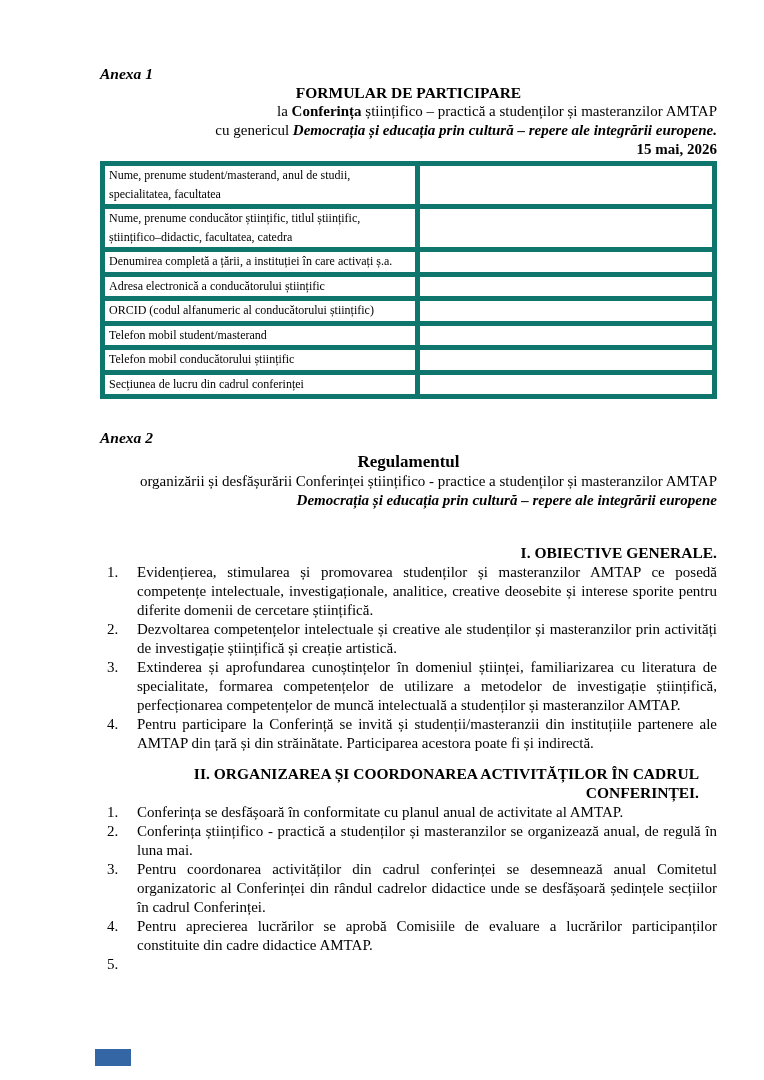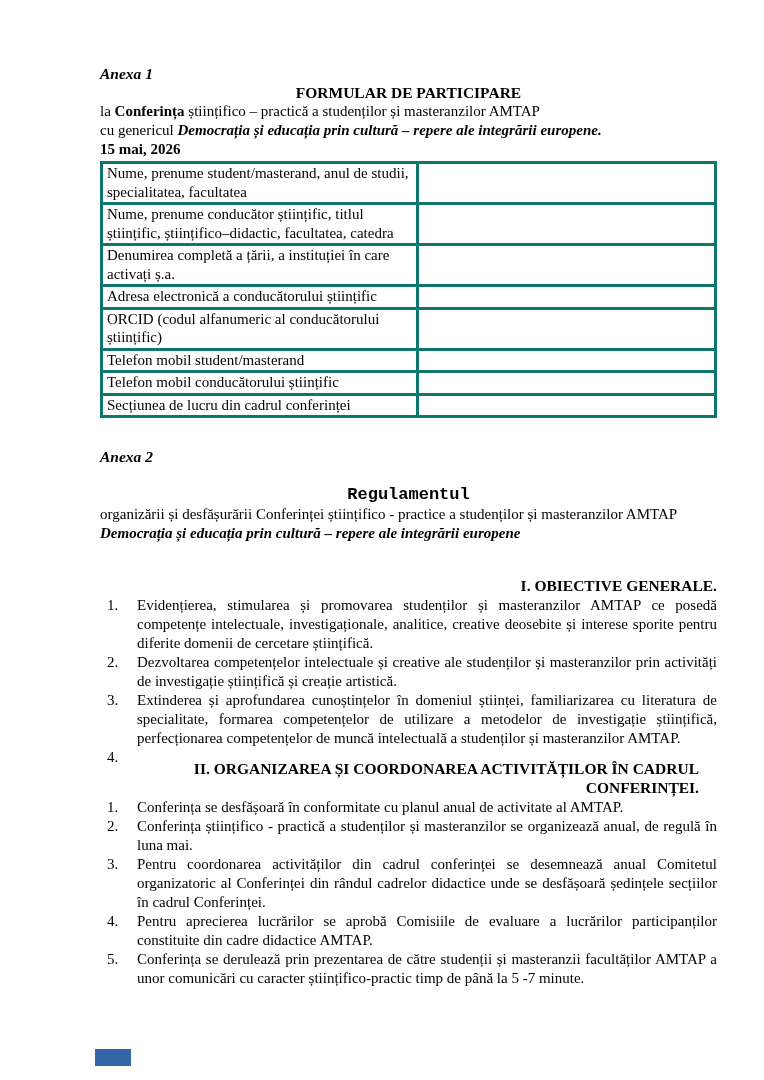--- a/index.html
+++ b/index.html
@@ -14,31 +14,31 @@
   .page {
     width:764px; height:1080px;
     padding:64px 47px 0 100px;
     position:relative;
   }
   .txt { font-size:15px; line-height:19px; }
   .anexa-label {
     text-align:left; font-weight:bold; font-style:italic;
     font-size:15.5px; line-height:19px;
   }
-  .center { text-align:left; }
+  .center { text-align:right; }
   .bold { font-weight:bold; }
   .bi { font-weight:bold; font-style:italic; }
   .doc-title { font-size:15.5px; font-weight:bold; text-align:center; line-height:19px; }
-  .reg-title { font-size:17px; font-weight:bold; text-align:center; line-height:21px; margin-top:18px;font-family:Liberation Mono, monospace; }
+  .reg-title { font-size:17px; font-weight:bold; text-align:center; line-height:21px; margin-top:4px; }
   table.form {
     width:100%; border-collapse:collapse; margin-top:2px;
   }
   table.form td {
-    border:3px solid #0f766e;
-    font-size:15px; line-height:18.5px;
+    border:5px solid #0f766e;
+    font-size:12px; line-height:18.5px;
     vertical-align:top;
     padding:0 3px 1px 4px;
     margin-left:16px;
   }
   td.lbl { width:51.5%; }
   td.val { width:48.5%; }
   .anexa2-label { margin-top:29px; }
   .section-heading {
     font-size:15.5px; font-weight:bold; text-align:right;
     line-height:19px;
@@ -128,20 +128,21 @@
     <div class="li">
       <span class="num">2.</span>
       <span>Dezvoltarea  competențelor  intelectuale și creative  ale studenților și masteranzilor prin activități de investigație științifică și creație artistică.</span>
     </div>
     <div class="li">
       <span class="num">3.</span>
       <span>Extinderea și  aprofundarea  cunoștințelor  în domeniul  științei, familiarizarea cu literatura de specialitate, formarea competențelor de utilizare a metodelor de investigație științifică, perfecționarea competențelor de muncă intelectuală a studenților și masteranzilor AMTAP.</span>
     </div>
     <div class="li">
       <span class="num">4.</span>
+      <span>Pentru participare la  Conferință  se invită și studenții/masteranzii din instituțiile partenere ale AMTAP din țară și din străinătate. Participarea acestora poate fi și indirectă.</span>
     </div>
   </div>
 
   <div class="section-heading sec2-heading">II. ORGANIZAREA  ȘI  COORDONAREA ACTIVITĂȚILOR ÎN CADRUL CONFERINȚEI.</div>
   <div class="list">
     <div class="li">
       <span class="num">1.</span>
       <span>Conferința se desfășoară în conformitate cu planul anual de activitate al AMTAP.</span>
     </div>
     <div class="li">
@@ -151,19 +152,18 @@
     <div class="li">
       <span class="num">3.</span>
       <span>Pentru  coordonarea activităților din  cadrul  conferinței se  desemnează anual  Comitetul organizatoric al Conferinței din rândul cadrelor didactice unde se desfășoară  ședințele secțiilor în cadrul Conferinței.</span>
     </div>
     <div class="li">
       <span class="num">4.</span>
       <span>Pentru   aprecierea lucrărilor se aprobă Comisiile de evaluare a lucrărilor participanților constituite din cadre didactice AMTAP.</span>
     </div>
     <div class="li">
       <span class="num">5.</span>
-      <span>Conferința se derulează  prin prezentarea de către  studenții și  masteranzii  facultăților AMTAP a unor comunicări cu caracter științifico-practic timp de până la 5 -7 minute.</span>
     </div>
   </div>
 
   <div class="blue-marker" style="background: rgb(52, 101, 164);"></div>
 
 </div>
 
 </body></html>

